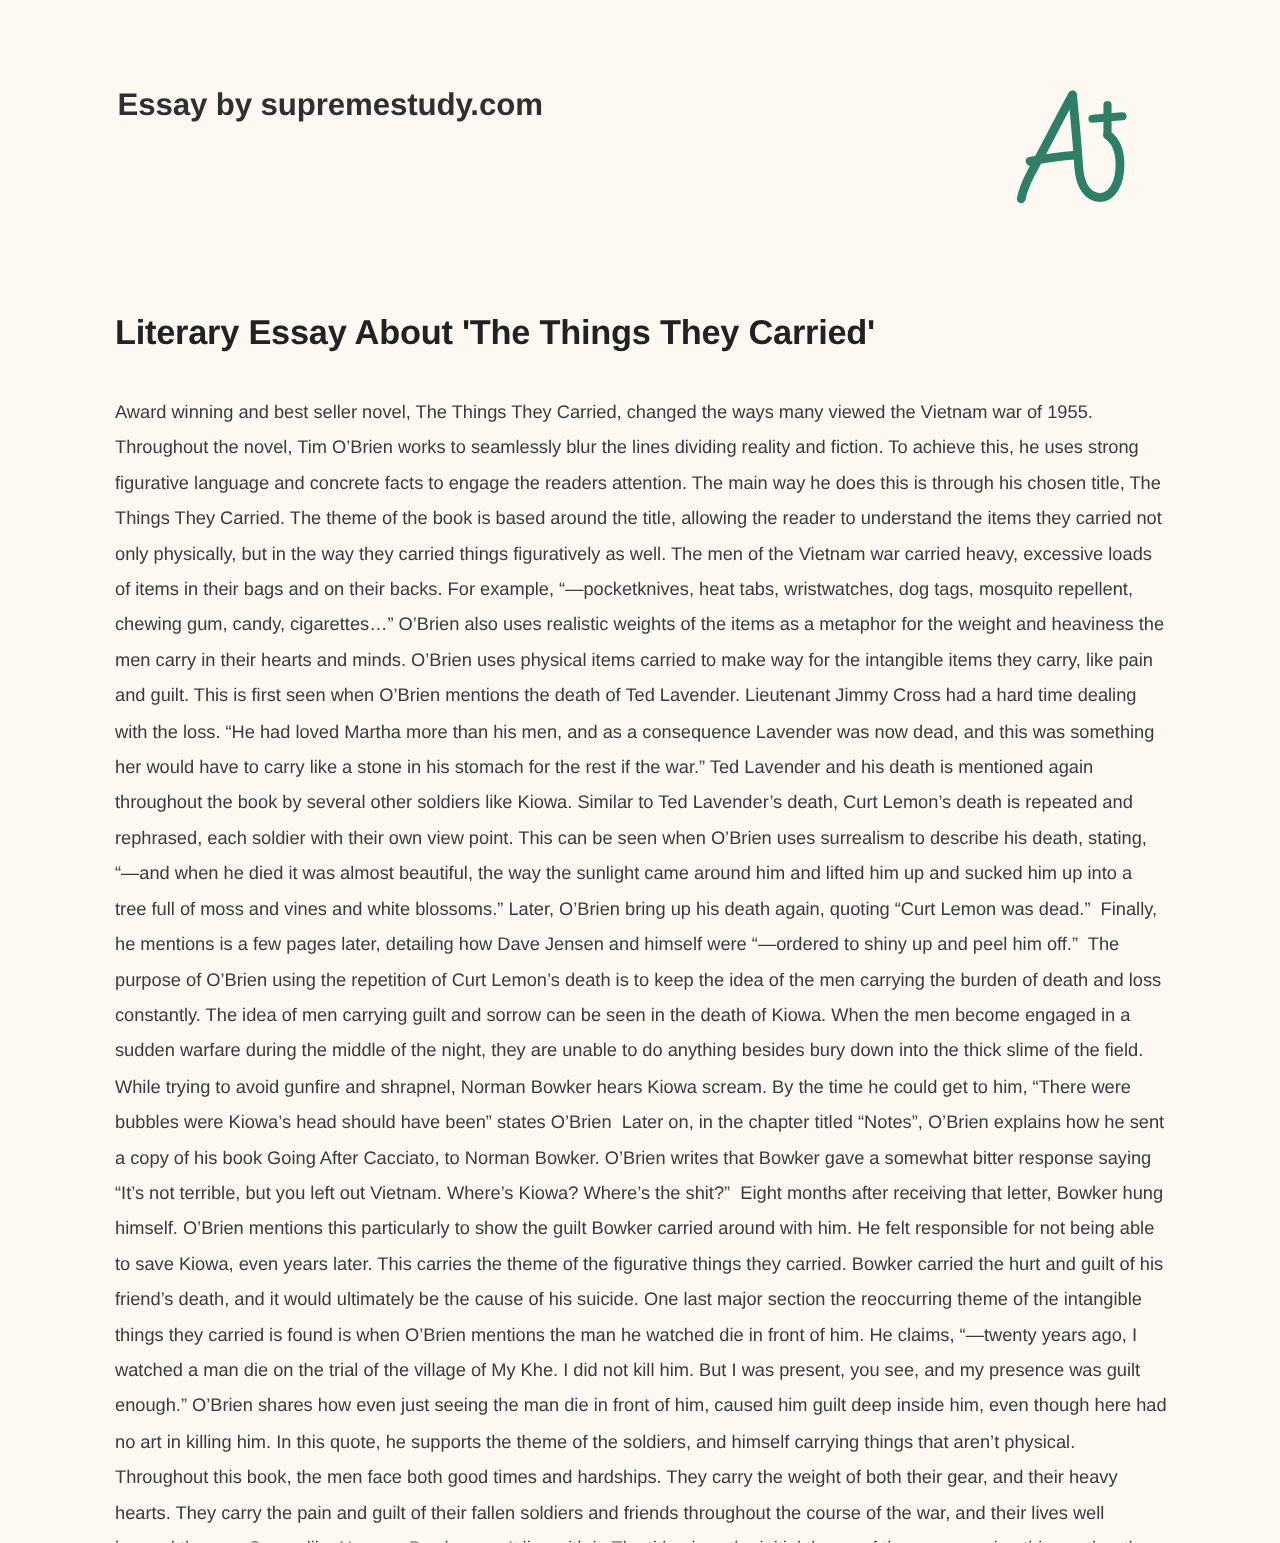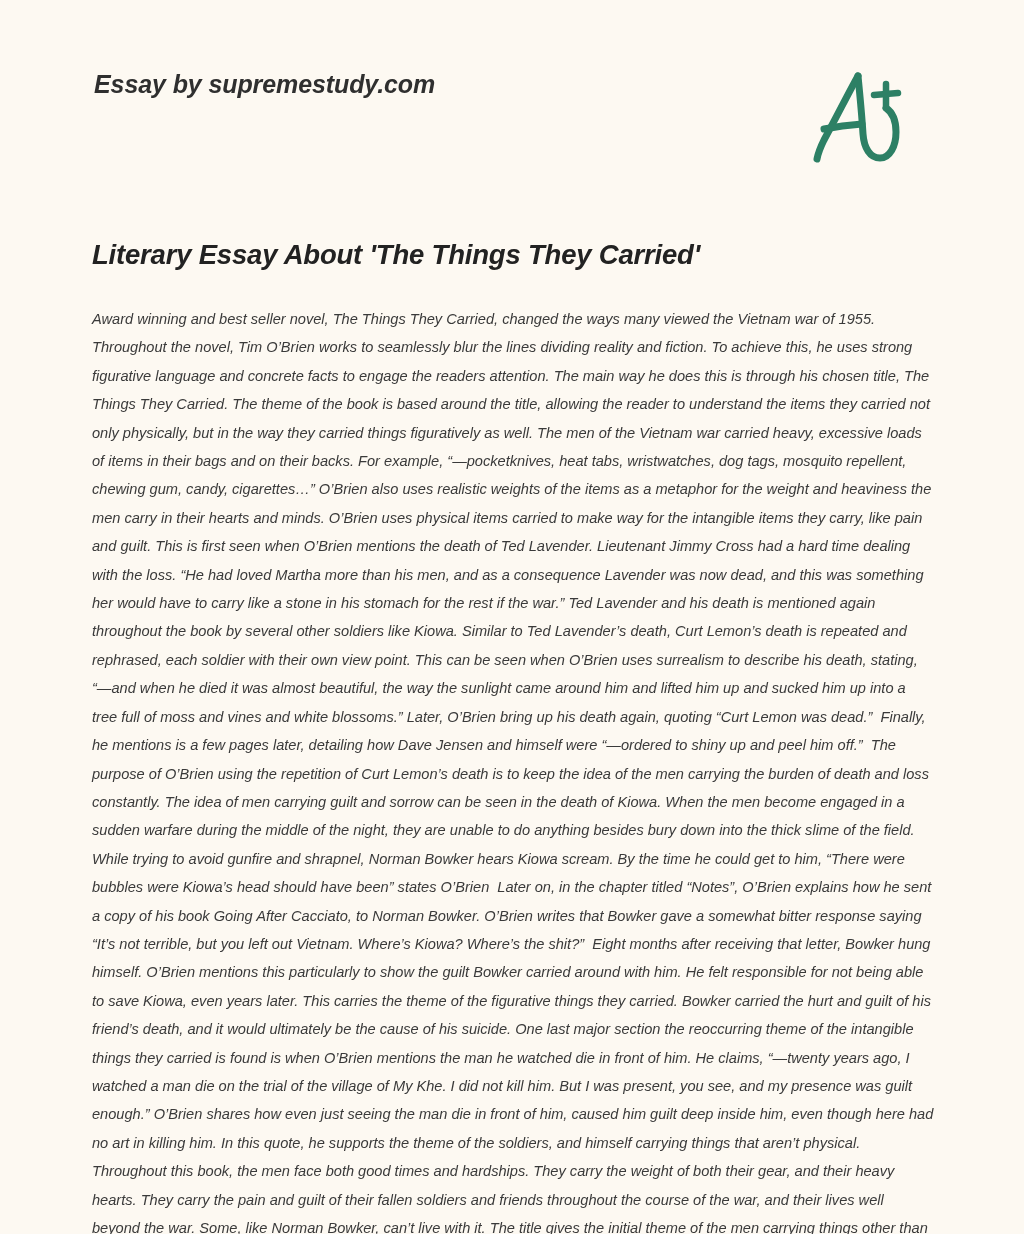--- a/index.html
+++ b/index.html
@@ -12,21 +12,20 @@
     background: #fdf9f2;
     font-family: "Liberation Sans", sans-serif;
     color: #333333;
     overflow: hidden;
   }
   .page {
     position: relative;
     width: 1024px;
     height: 1096px;
     box-sizing: border-box;
-    font-style: italic;
   }
 
   
   .header {
     position: absolute;
     left: 0;
     top: 0;
     width: 1024px;
     height: 200px;
   }
@@ -68,21 +67,21 @@
   }
 
   
   .article {
     position: absolute;
     left: 92px;
     top: 236px;
     width: 842px;
   }
   .article-title {
-    margin: 2px 0 34px 0;
+    margin: 13px 0 34px 0;
     font-size: 27.5px;
     font-weight: bold;
     color: #222222;
     letter-spacing: -0.2px;
     line-height: 1.2;
   }
   .article-body p {
     margin: 0 0 14px 0;
     font-size: 14.6px;
     line-height: 28.4px;

